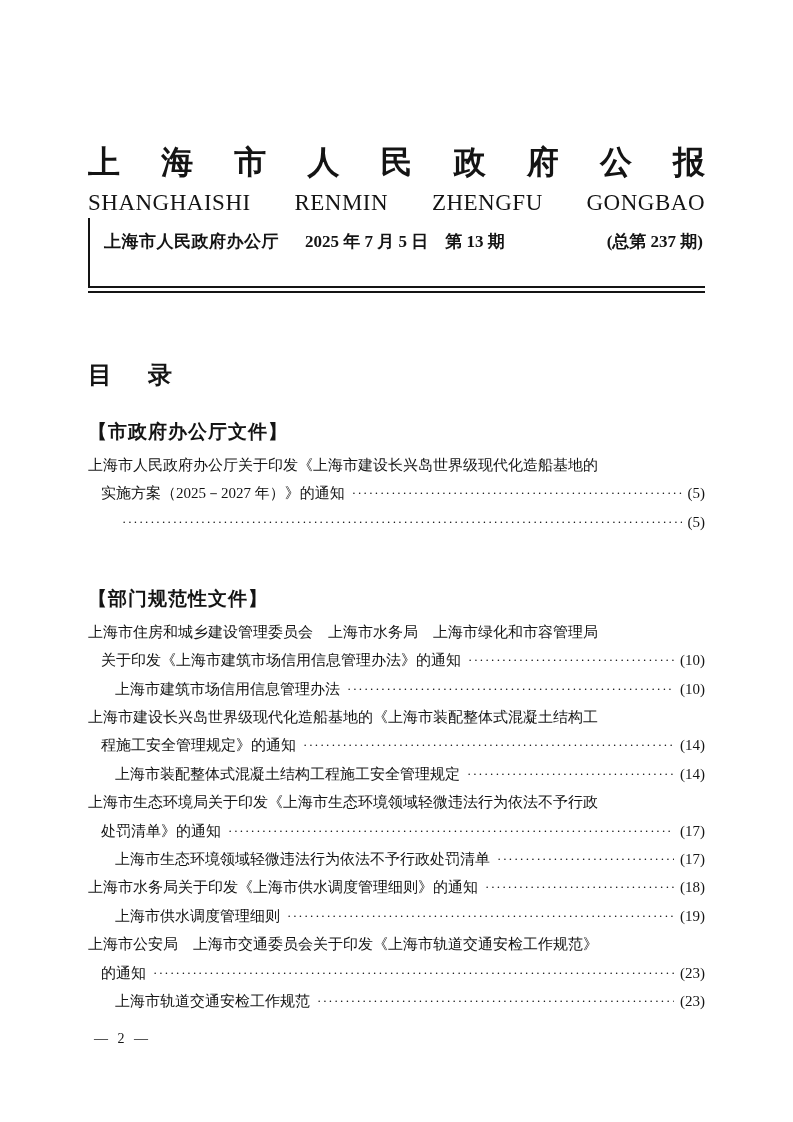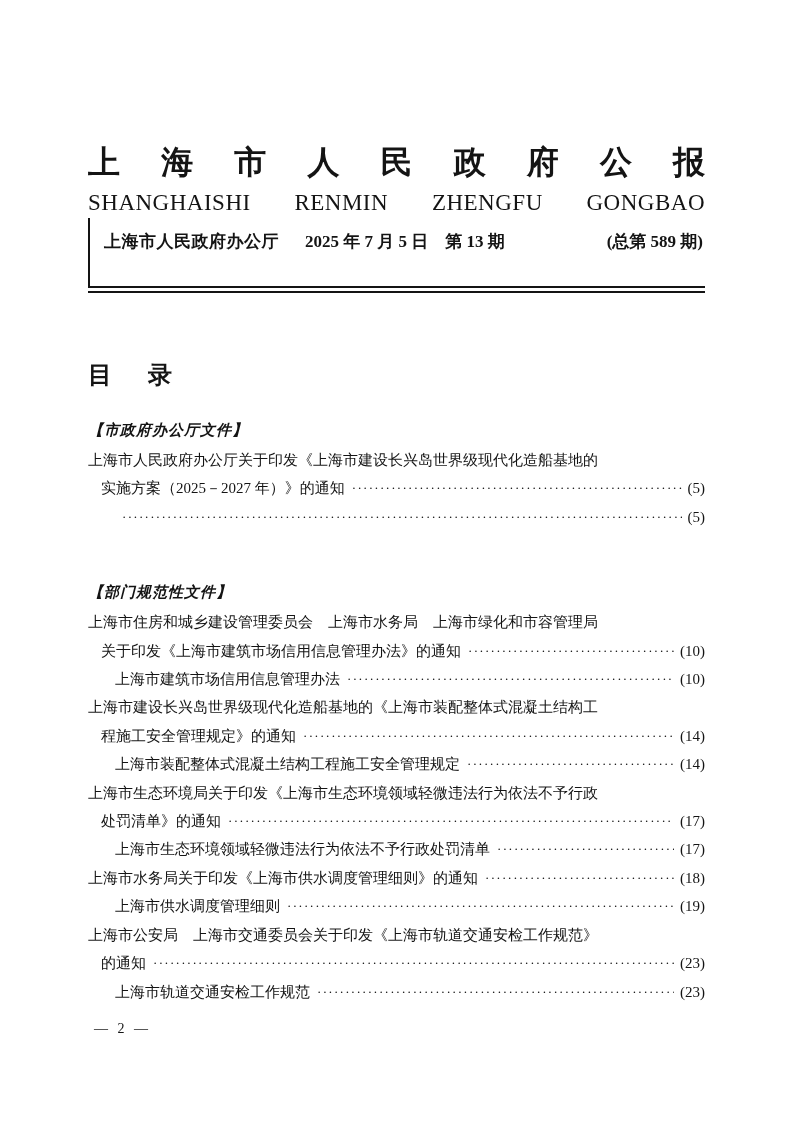--- a/index.html
+++ b/index.html
@@ -61,23 +61,22 @@
     margin: 70px 0 0 0;
     text-align: left;
     font-size: 24px;
     font-weight: bold;
     line-height: 1;
     letter-spacing: 6px;
   }
   .toc { margin-top: 34px; font-size: 15px; }
   .toc-section + .toc-section { margin-top: 52px; }
   .toc-section-title {
-    font-size: 15px;
-    font-weight: bold;
-    font-style: italic;
+    font-size: 19px;
+    font-weight: bold;
     letter-spacing: 1px;
     line-height: 1.2;
     margin-bottom: 7px;
   }
   .toc-line {
     display: flex;
     align-items: center;
     line-height: 28.4px;
     white-space: nowrap;
   }
@@ -121,21 +120,21 @@
     <div class="subtitle-row" id="subtitle-row">
         <span>SHANGHAISHI</span>
         <span>RENMIN</span>
         <span>ZHENGFU</span>
         <span>GONGBAO</span>
       </div>
     <div class="issue-box">
       <span class="vline"></span>
       <span class="publisher">上海市人民政府办公厅</span>
       <span class="date">2025 年 7 月 5 日　第 13 期</span>
-      <span class="cum">(总第 589 期)</span>
+      <span class="cum">(总第 237 期)</span>
     </div>
     <div class="double-rule"></div>
   </header>
 
   <h2 class="toc-heading">目　录</h2>
 
   <main class="toc" id="toc">
       <section class="toc-section">
         <div class="toc-section-title">【市政府办公厅文件】</div>
         <div class="toc-line indent-0">

